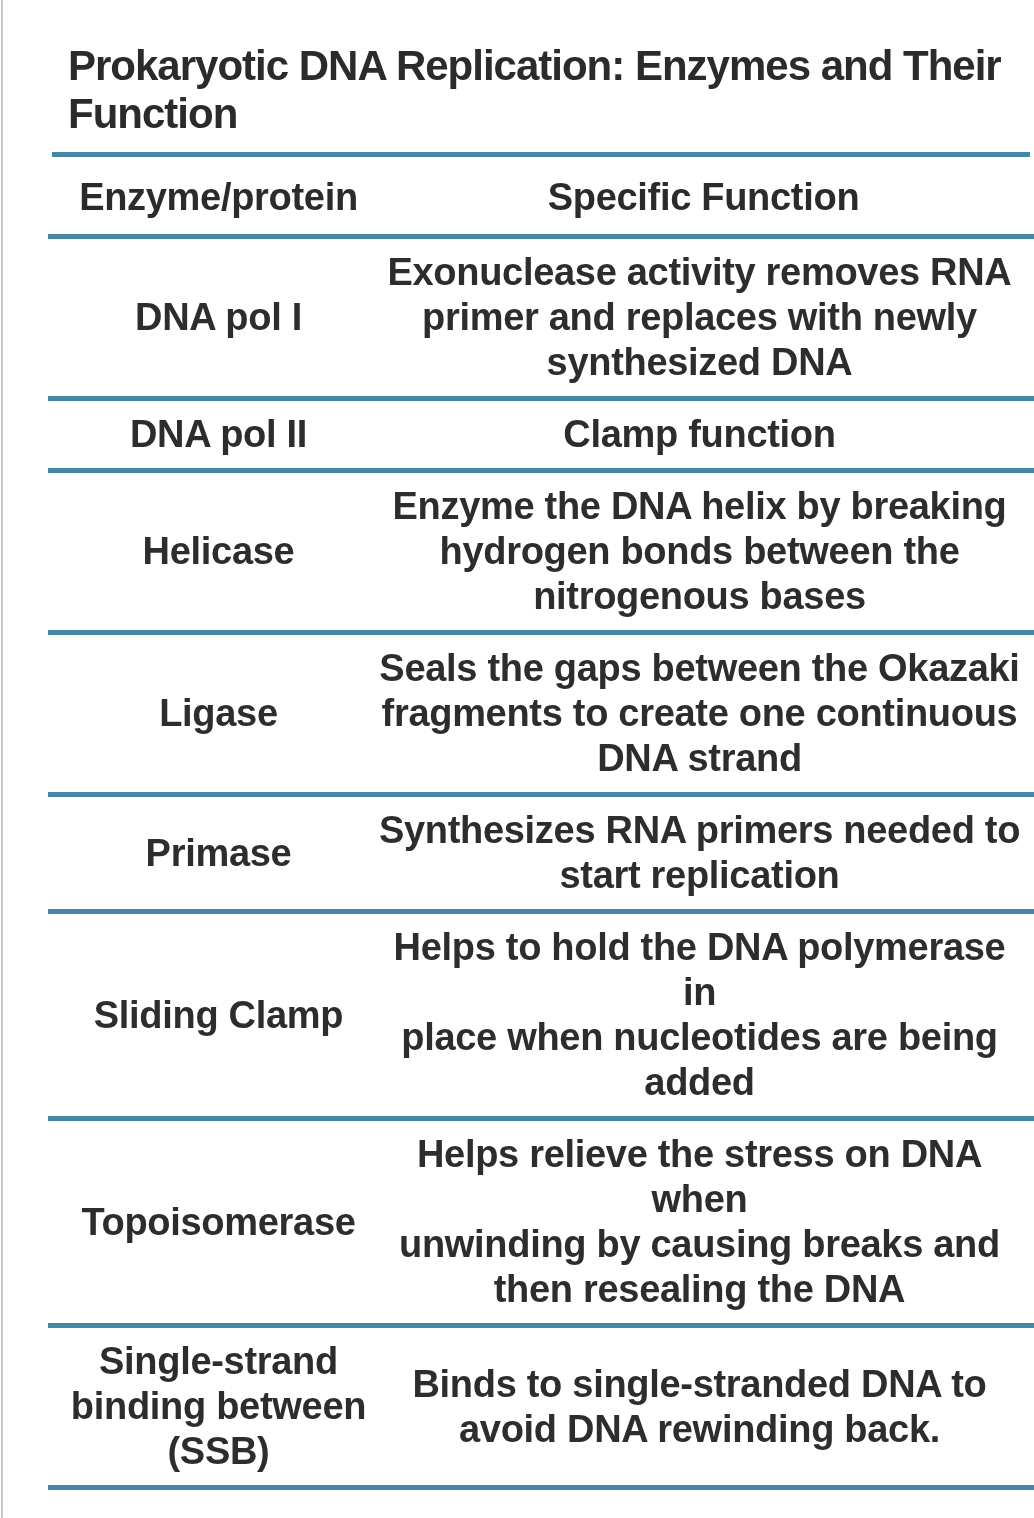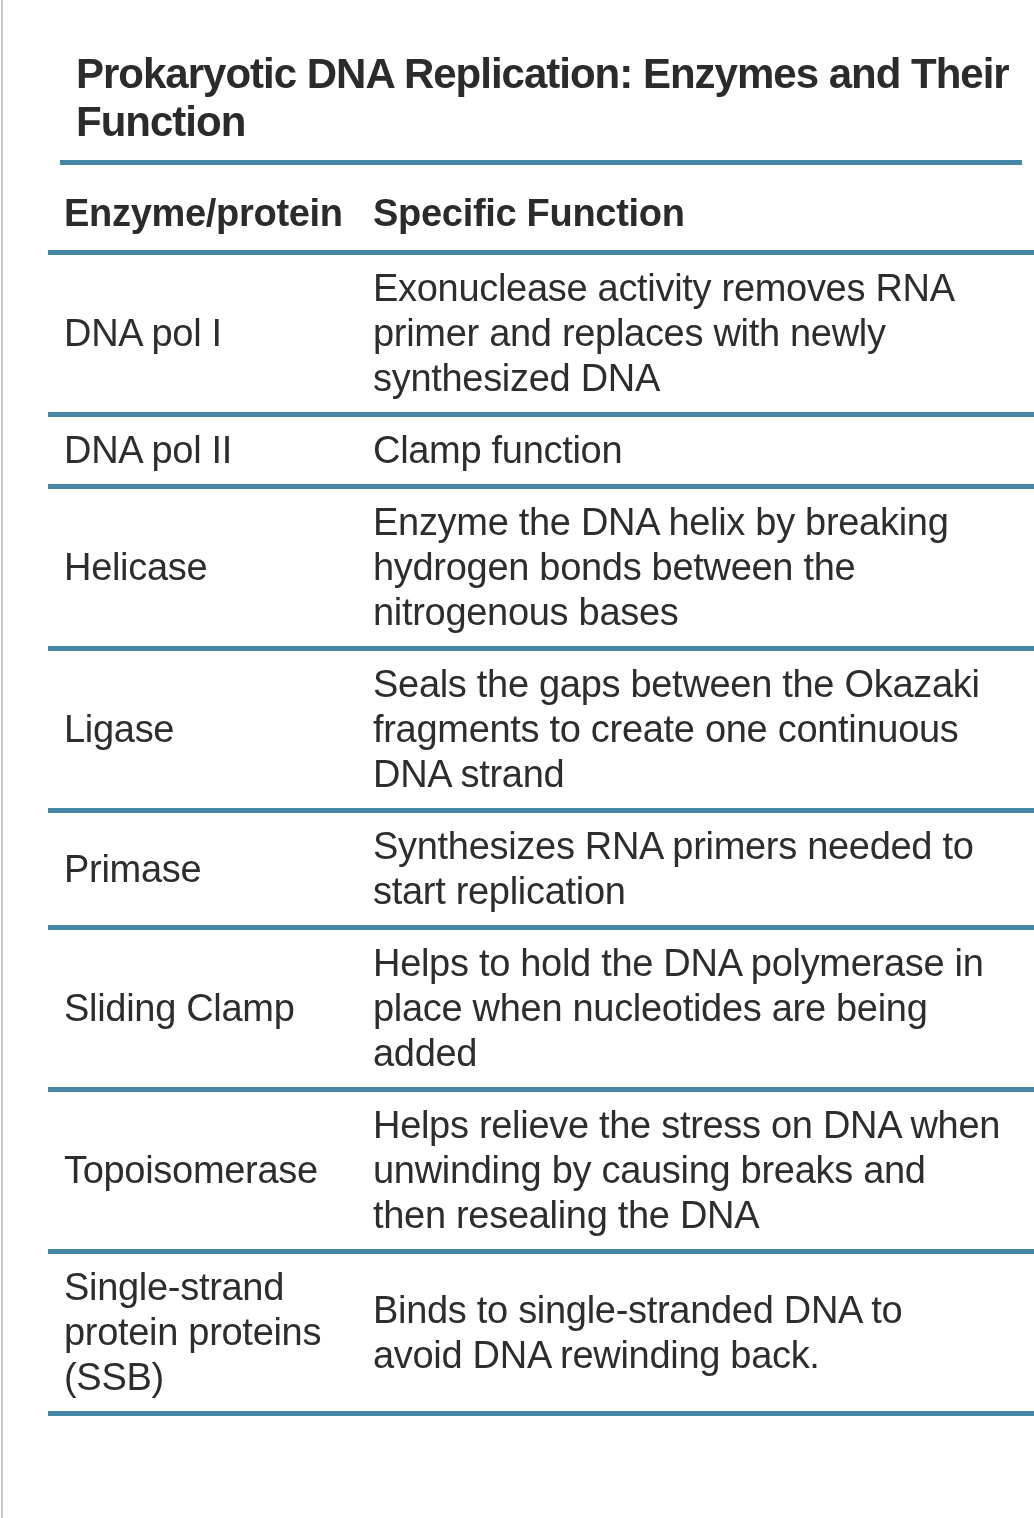--- a/index.html
+++ b/index.html
@@ -23,56 +23,56 @@
     width: 2px;
     background: #c6c6c6;
   }
   .content {
     margin-left: 48px;
     width: 986px;
     padding-top: 38px;
     box-sizing: border-box;
   }
   .table-title {
-    margin: 12px;
+    margin: 4px;
     padding: 0 0 14px 16px;
     font-size: 42px;
     line-height: 48px;
     font-weight: bold;
     letter-spacing: -1px;
     color: #2b2b2b;
     white-space: pre-line;
     border-bottom: 5px solid #4587a5;
   }
   table.enzyme-table {
     border-collapse: collapse;
     table-layout: fixed;
     width: 986px;
   }
   col.c-enzyme { width: 325px; }
   col.c-function { width: 661px; }
   th, td {
-    text-align: left;
+    text-align: center;
     vertical-align: middle;
     border-bottom: 5px solid #4587a5;
     white-space: pre-line;
     letter-spacing: -0.3px;
   }
   th {
     font-size: 38px;
     line-height: 45px;
     font-weight: bold;
     color: #2b2b2b;
     padding: 14px 0 14px 16px;
   }
   th.h-function { padding-left: 0; }
   td {
     font-size: 38px;
     line-height: 45px;
-    font-weight: normal;
+    font-weight: bold;
     padding: 11px 0 11px 16px;
   }
   td.function-cell {
     padding-left: 0;
     padding-right: 8px;
   }
 </style>
 </head>
 <body>
 
@@ -129,21 +129,21 @@
 added</td>
       </tr>
       <tr>
         <td class="enzyme-cell">Topoisomerase</td>
         <td class="function-cell">Helps relieve the stress on DNA when
 unwinding by causing breaks and
 then resealing the DNA</td>
       </tr>
       <tr>
         <td class="enzyme-cell">Single-strand
-protein proteins
+binding between
 (SSB)</td>
         <td class="function-cell">Binds to single-stranded DNA to
 avoid DNA rewinding back.</td>
       </tr>
     </tbody>
   </table>
 
 </div>
 
 </body></html>

